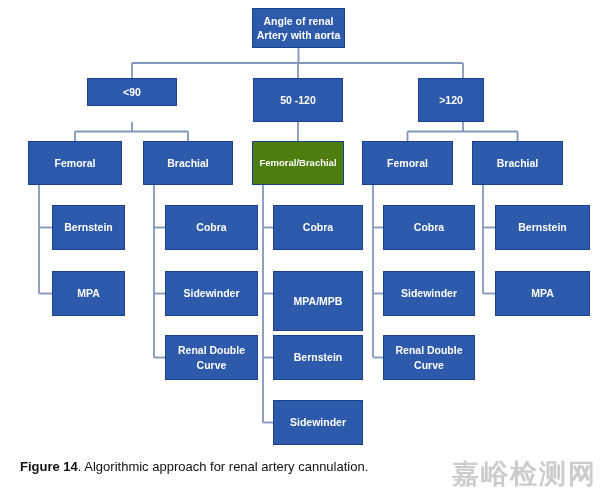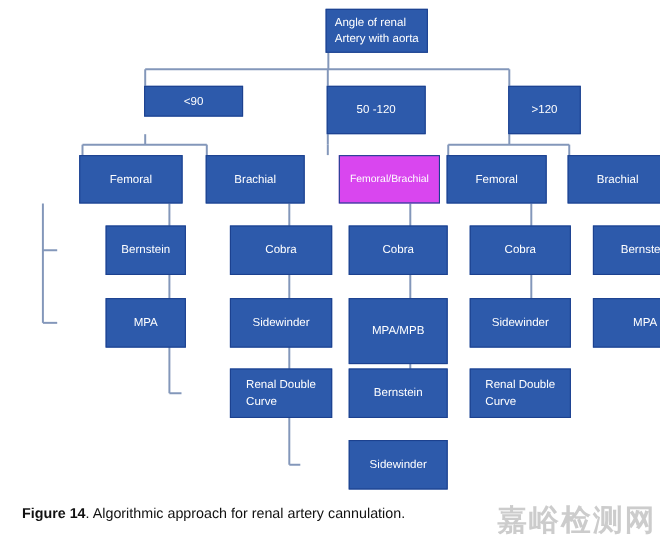--- a/index.html
+++ b/index.html
@@ -1,21 +1,21 @@
 <!DOCTYPE html>
 <html><head>
 <meta charset="utf-8">
 <style>
   html,body{margin:0;padding:0;background:#ffffff;}
   #canvas{position:relative;width:600px;height:492px;background:#ffffff;
           font-family:"Liberation Sans",sans-serif;overflow:hidden;}
   #connector-svg{position:absolute;left:0;top:0;}
   .node{position:absolute;display:flex;align-items:center;justify-content:center;
-        text-align:left;color:#ffffff;font-weight:normal;font-size:10.5px;
-        line-height:1.35;white-space:pre-line;box-sizing:border-box;margin-left:44px;}
+        text-align:center;color:#ffffff;font-weight:bold;font-size:10.5px;
+        line-height:1.35;white-space:pre-line;box-sizing:border-box;}
   #caption{position:absolute;left:4px;top:459px;font-size:13px;color:#111111;margin-left:16px;}
   #caption .b{font-weight:bold;}
   #watermark{position:absolute;right:3px;top:424px;text-align:center;
              color:#cccccc;user-select:none;line-height:1.1;}
   #wm1{font-size:27px;font-weight:bold;letter-spacing:2px;
        font-family:"DejaVu Sans",sans-serif;margin-top:35px;}
   #wm2{font-size:17px;font-style:italic;font-weight:bold;letter-spacing:1px;
        color:#d0d0d0;font-family:"Liberation Serif",serif;}
 </style>
 </head>
@@ -60,21 +60,21 @@
       <line x1="483" y1="293.5" x2="495" y2="293.5" stroke="#8397ba" stroke-width="1.8"></line>
     </svg>
   <div id="nodes">
       <div class="node" style="left: 252px; top: 8px; width: 93px; height: 40px; background: rgb(45, 90, 171); border: 1px solid rgb(28, 65, 143); color: rgb(255, 255, 255);">Angle of renal
 Artery with aorta</div>
       <div class="node" style="left: 87px; top: 78px; width: 90px; height: 28px; background: rgb(45, 90, 171); border: 1px solid rgb(28, 65, 143); color: rgb(255, 255, 255); white-space: nowrap;">&lt;90</div>
       <div class="node" style="left: 253px; top: 78px; width: 90px; height: 44px; background: rgb(45, 90, 171); border: 1px solid rgb(28, 65, 143); color: rgb(255, 255, 255); white-space: nowrap;">50 -120</div>
       <div class="node" style="left: 418px; top: 78px; width: 66px; height: 44px; background: rgb(45, 90, 171); border: 1px solid rgb(28, 65, 143); color: rgb(255, 255, 255); white-space: nowrap;">&gt;120</div>
       <div class="node" style="left: 28px; top: 141px; width: 94px; height: 44px; background: rgb(45, 90, 171); border: 1px solid rgb(28, 65, 143); color: rgb(255, 255, 255); white-space: nowrap;">Femoral</div>
       <div class="node" style="left: 143px; top: 141px; width: 90px; height: 44px; background: rgb(45, 90, 171); border: 1px solid rgb(28, 65, 143); color: rgb(255, 255, 255); white-space: nowrap;">Brachial</div>
-      <div class="node" style="left: 264px; top: 141px; width: 92px; height: 44px; background: #d946ef; border: 1px solid rgb(28, 65, 143); color: rgb(255, 255, 255); font-size: 9.5px; white-space: nowrap;">Femoral/Brachial</div>
+      <div class="node" style="left: 252px; top: 141px; width: 92px; height: 44px; background: #4d7c0f; border: 1px solid rgb(28, 65, 143); color: rgb(255, 255, 255); font-size: 9.5px; white-space: nowrap;">Femoral/Brachial</div>
       <div class="node" style="left: 362px; top: 141px; width: 91px; height: 44px; background: rgb(45, 90, 171); border: 1px solid rgb(28, 65, 143); color: rgb(255, 255, 255); white-space: nowrap;">Femoral</div>
       <div class="node" style="left: 472px; top: 141px; width: 91px; height: 44px; background: rgb(45, 90, 171); border: 1px solid rgb(28, 65, 143); color: rgb(255, 255, 255); white-space: nowrap;">Brachial</div>
       <div class="node" style="left: 52px; top: 205px; width: 73px; height: 45px; background: rgb(45, 90, 171); border: 1px solid rgb(28, 65, 143); color: rgb(255, 255, 255); white-space: nowrap;">Bernstein</div>
       <div class="node" style="left: 52px; top: 271px; width: 73px; height: 45px; background: rgb(45, 90, 171); border: 1px solid rgb(28, 65, 143); color: rgb(255, 255, 255); white-space: nowrap;">MPA</div>
       <div class="node" style="left: 165px; top: 205px; width: 93px; height: 45px; background: rgb(45, 90, 171); border: 1px solid rgb(28, 65, 143); color: rgb(255, 255, 255); white-space: nowrap;">Cobra</div>
       <div class="node" style="left: 165px; top: 271px; width: 93px; height: 45px; background: rgb(45, 90, 171); border: 1px solid rgb(28, 65, 143); color: rgb(255, 255, 255); white-space: nowrap;">Sidewinder</div>
       <div class="node" style="left: 165px; top: 335px; width: 93px; height: 45px; background: rgb(45, 90, 171); border: 1px solid rgb(28, 65, 143); color: rgb(255, 255, 255);">Renal Double
 Curve</div>
       <div class="node" style="left: 273px; top: 205px; width: 90px; height: 45px; background: rgb(45, 90, 171); border: 1px solid rgb(28, 65, 143); color: rgb(255, 255, 255); white-space: nowrap;">Cobra</div>
       <div class="node" style="left: 273px; top: 271px; width: 90px; height: 60px; background: rgb(45, 90, 171); border: 1px solid rgb(28, 65, 143); color: rgb(255, 255, 255); white-space: nowrap;">MPA/MPB</div>

